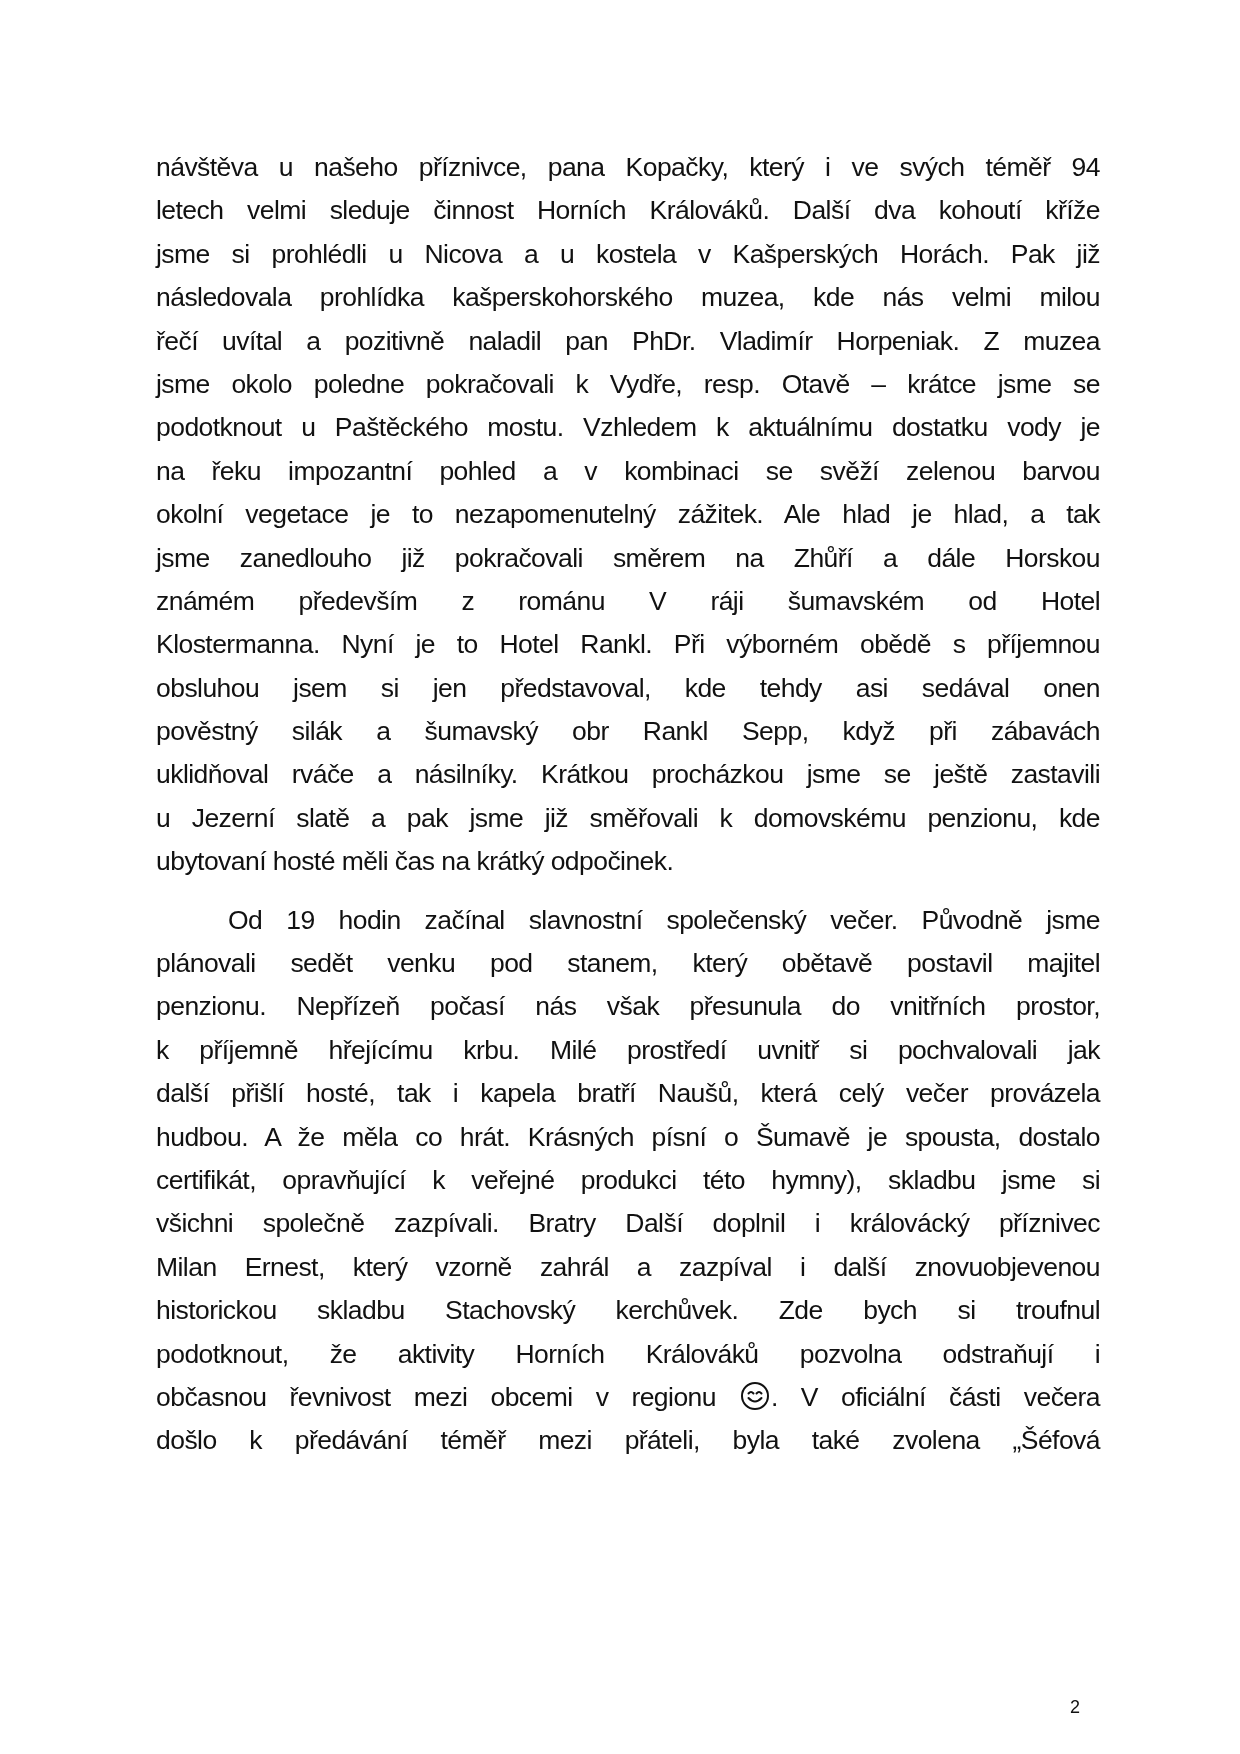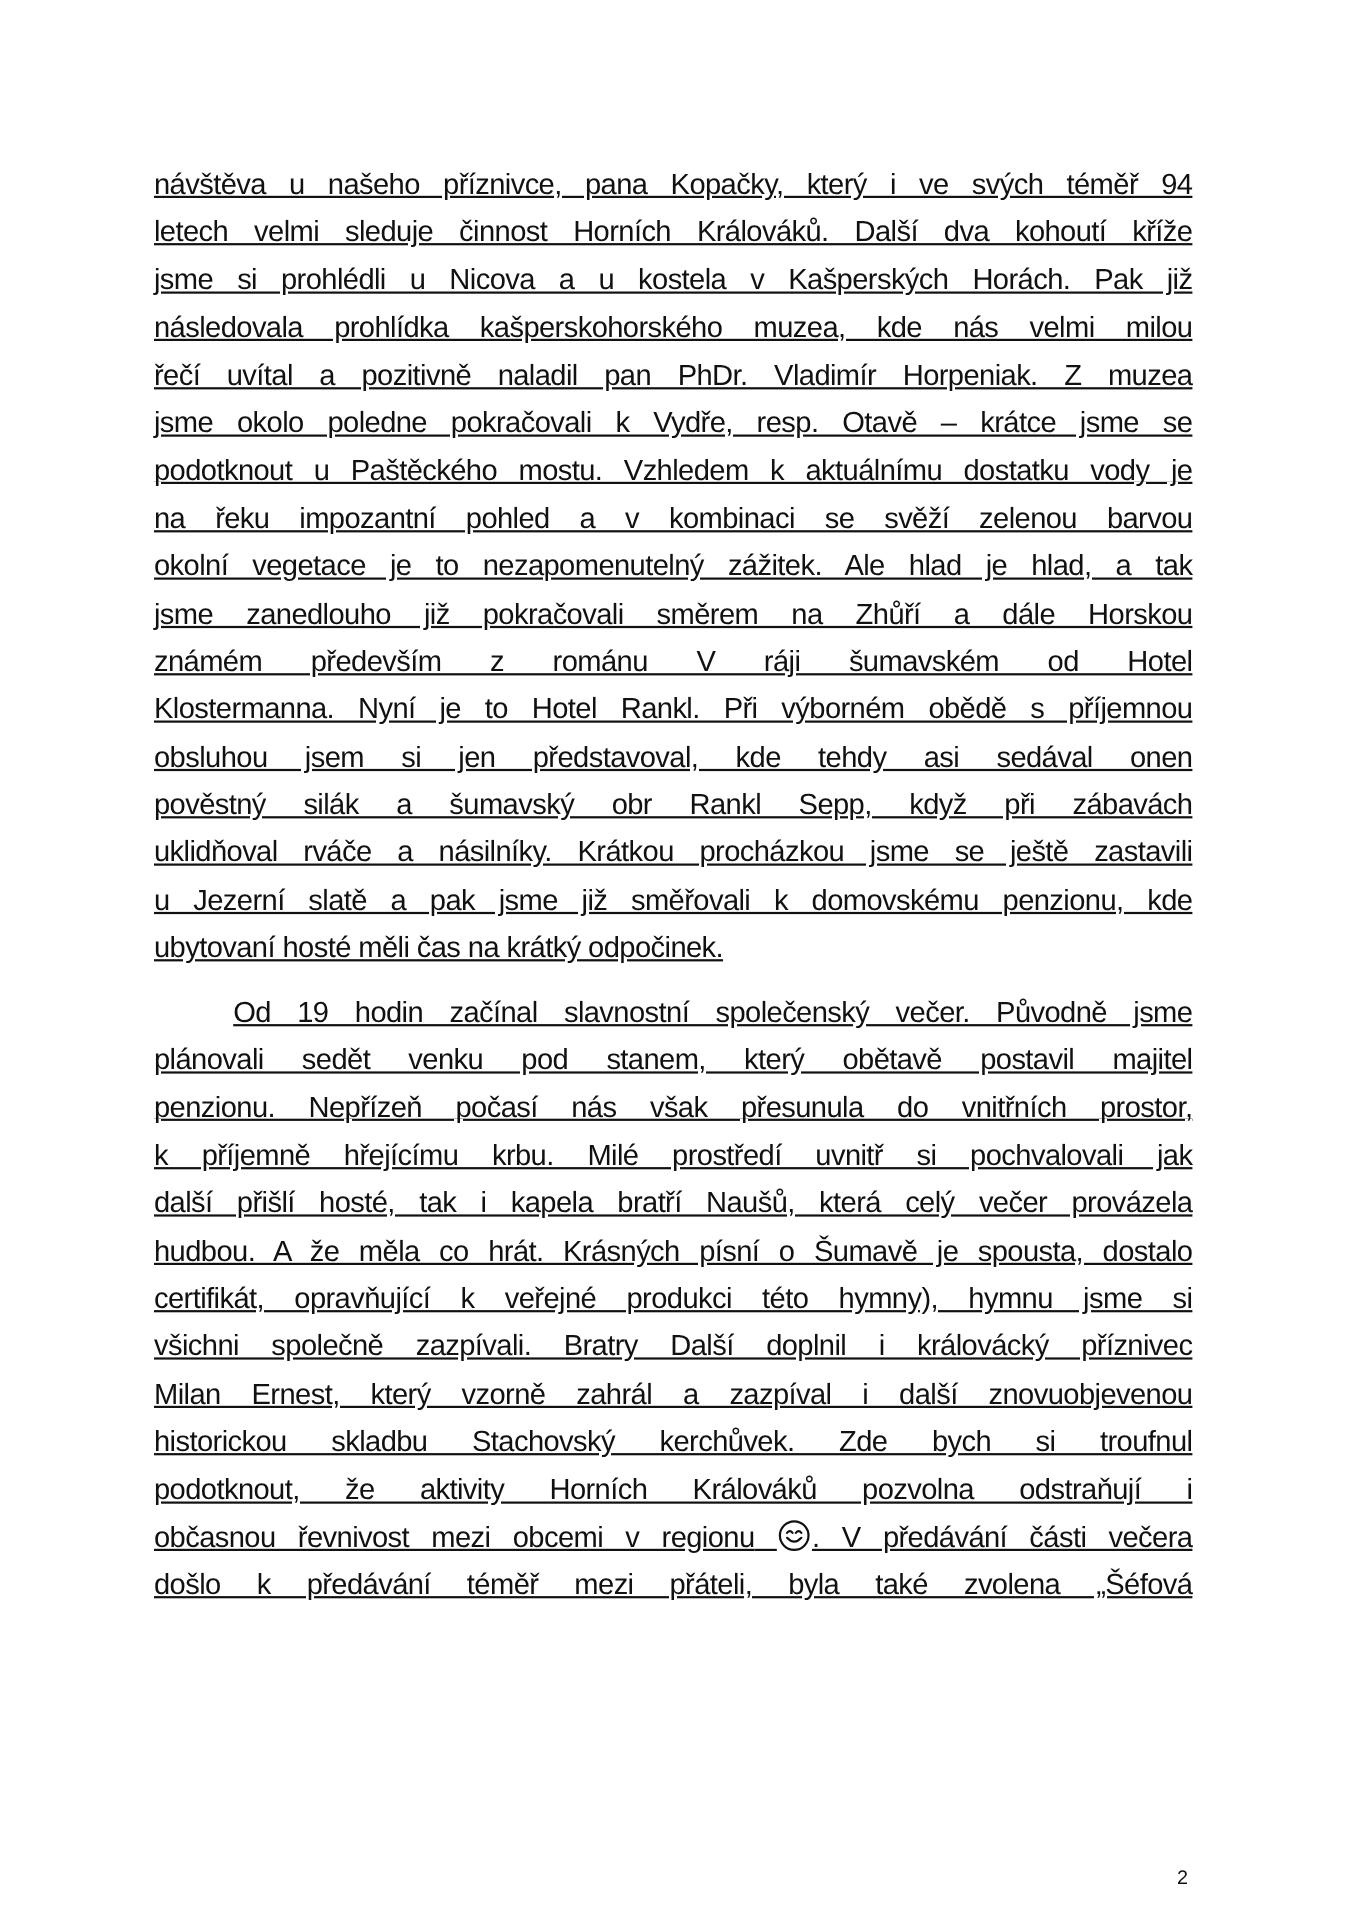--- a/index.html
+++ b/index.html
@@ -11,24 +11,23 @@
       position: relative;
       width: 1240px;
       height: 1754px;
       background: #ffffff;
       overflow: hidden;
       font-family: "Liberation Sans", "DejaVu Sans", sans-serif;
       color: #111111;
     }
     .body-text {
       position: absolute;
-      left: 140px;
+      left: 156px;
       top: 146px;
       width: 944px;
-      text-decoration: underline;
     }
     .line {
       display: block;
       height: 43.4px;
       line-height: 43.4px;
       font-size: 26.5px;
       white-space: nowrap;
       letter-spacing: -0.55px;
       text-align: justify;
       text-align-last: justify;
@@ -87,30 +86,30 @@
 
     <div class="para-gap"></div>
 
     <div class="paragraph">
       <span class="line indent">Od 19 hodin začínal slavnostní společenský večer. Původně jsme</span>
       <span class="line">plánovali sedět venku pod stanem, který obětavě postavil majitel</span>
       <span class="line">penzionu. Nepřízeň počasí nás však přesunula do vnitřních prostor,</span>
       <span class="line">k příjemně hřejícímu krbu. Milé prostředí uvnitř si pochvalovali jak</span>
       <span class="line">další přišlí hosté, tak i kapela bratří Naušů, která celý večer provázela</span>
       <span class="line">hudbou. A že měla co hrát. Krásných písní o Šumavě je spousta, dostalo</span>
-      <span class="line">certifikát, opravňující k veřejné produkci této hymny), hymnu jsme si</span>
+      <span class="line">certifikát, opravňující k veřejné produkci této hymny), skladbu jsme si</span>
       <span class="line">všichni společně zazpívali. Bratry Další doplnil i královácký příznivec</span>
       <span class="line">Milan Ernest, který vzorně zahrál a zazpíval i další znovuobjevenou</span>
       <span class="line">historickou skladbu Stachovský kerchůvek. Zde bych si troufnul</span>
       <span class="line">podotknout, že aktivity Horních Králováků pozvolna odstraňují i</span>
       <span class="line"><span>občasnou řevnivost mezi obcemi v regionu</span> <svg class="emoji" viewBox="0 0 30 30" xmlns="http://www.w3.org/2000/svg">
             <circle cx="15" cy="15" r="13" fill="none" stroke="#111" stroke-width="2"></circle>
             <path d="M8.5 12.5 q2.5 -3 5 0" fill="none" stroke="#111" stroke-width="2" stroke-linecap="round"></path>
             <path d="M16.5 12.5 q2.5 -3 5 0" fill="none" stroke="#111" stroke-width="2" stroke-linecap="round"></path>
             <path d="M8.5 17 q6.5 7 13 0" fill="none" stroke="#111" stroke-width="2" stroke-linecap="round"></path>
-          </svg><span>. V předávání části večera</span></span>
+          </svg><span>. V oficiální části večera</span></span>
       <span class="line">došlo k předávání téměř mezi přáteli, byla také zvolena „Šéfová</span>
     </div>
 
   </div>
 
   <div class="page-number">2</div>
 </div>
 
 </body></html>

